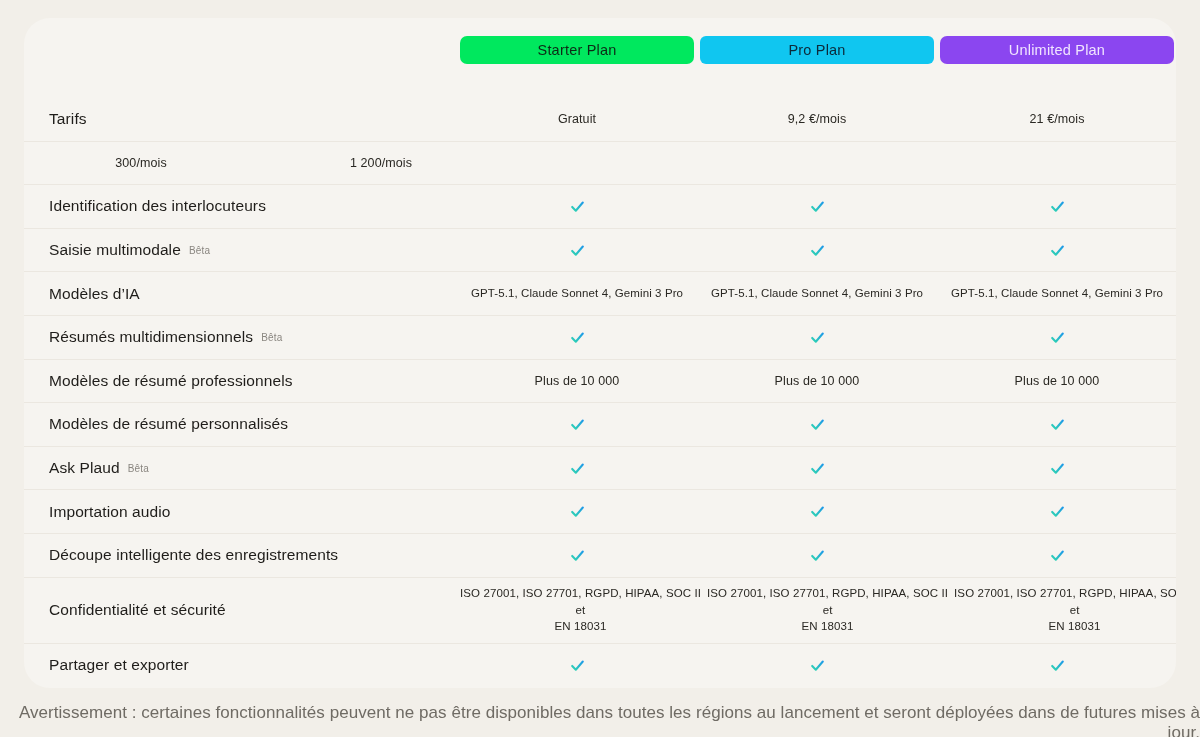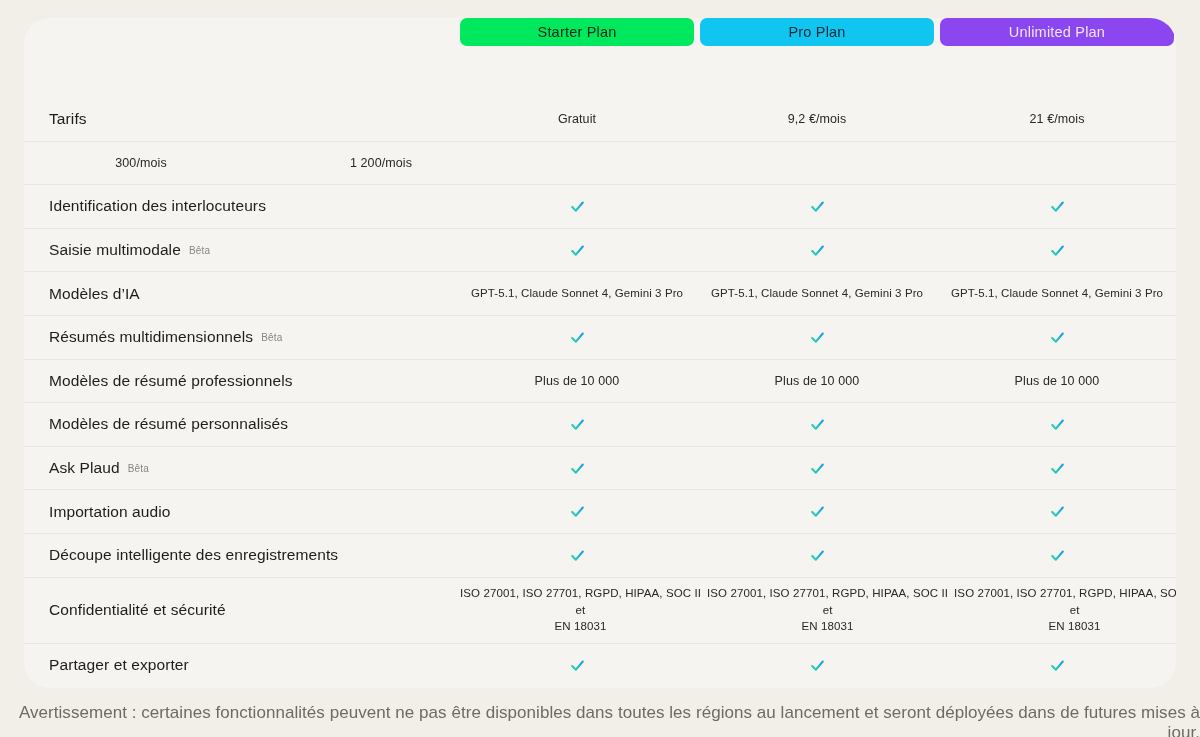--- a/index.html
+++ b/index.html
@@ -33,41 +33,41 @@
   }
 
   
   .plans-header {
     position: absolute;
     left: 0;
     top: 0;
     width: 100%;
     height: 64px;
     display: flex;
-    align-items: flex-start;
+    align-items: center;
   }
   .label-col-spacer {
     width: 436px;
     flex: 0 0 436px;
   }
   .plan-pill {
     flex: 0 0 234px;
     height: 28px;
     margin-right: 6px;
     border-radius: 7px;
     display: flex;
     align-items: center;
     justify-content: center;
     font-size: 14.5px;
     letter-spacing: 0.2px;
     box-sizing: border-box;
   }
   .plan-pill:last-child { margin-right: 0; }
   .plan-starter { background: #00e85e; color: #0d2a16; }
-  .plan-pro     { background: #10c6f0; color: #0c2a3a; }
+  .plan-pro     { background: #10c6f0; color: #0c2a3a; border-radius: 6px; }
   .plan-unltd   { background: #8b46f0; color: #f1e5ff; }
 
   
   .table {
     position: absolute;
     left: 0;
     top: 80px;
     width: 100%;
   }
   .row {

